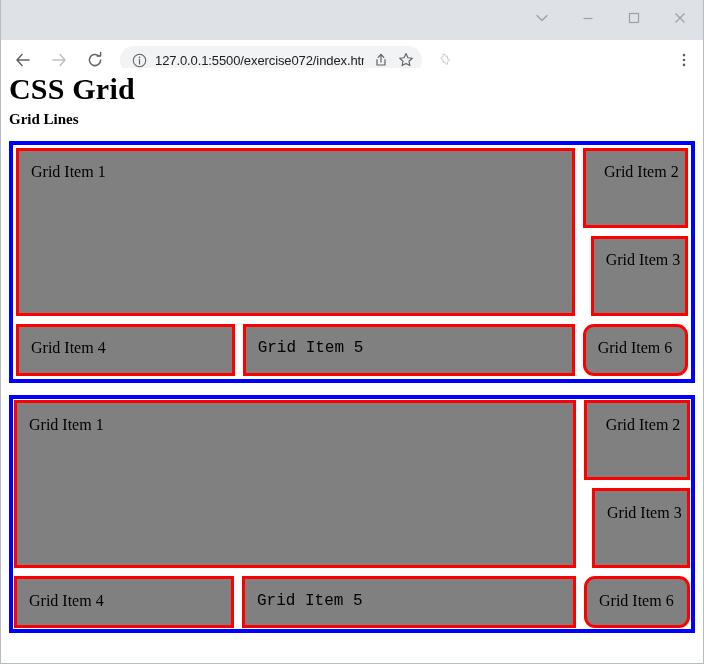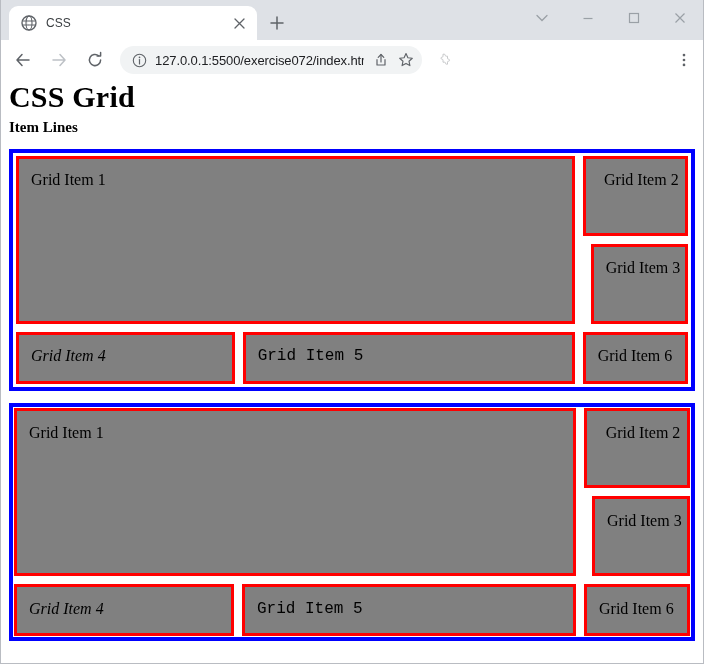--- a/index.html
+++ b/index.html
@@ -156,21 +156,21 @@
     position: absolute;
     right: 4px;
     width: 30px; height: 30px;
     display: flex; align-items: center; justify-content: center;
     border-radius: 50%;
   }
 
   
   .page {
     position: absolute;
-    top: 76px; left: 0;
+    top: 68px; left: 0;
     width: 702px;
     height: 582px;
     background: #ffffff;
     overflow: hidden;
     padding: 0 8px 0 8px;
   }
 
   .h1 {
     font-family: "Liberation Serif", serif;
     font-size: 30px;
@@ -213,60 +213,33 @@
     overflow: hidden;
     line-height: 1;
   }
 
   .grid-container.g2 .grid-item { padding-top: 14px; }
 
   
   .item1 { grid-column: 1 / 6; grid-row: 1 / 3; }
   .item2 { grid-column: 6 / 7; grid-row: 1 / 2; text-align: center; }
   .item3 { grid-column: 6 / 7; grid-row: 2 / 3; margin-left: 8px; }
-  .item4 { grid-column: 1 / 3; grid-row: 3 / 4; font-style: italic; }
+  .item4 { grid-column: 1 / 3; grid-row: 3 / 4; }
   .item5 { grid-column: 3 / 6; grid-row: 3 / 4; font-family: Liberation Mono, monospace; }
-  .item6 { grid-column: 6 / 7; grid-row: 3 / 4; }
+  .item6 { grid-column: 6 / 7; grid-row: 3 / 4; border-radius: 11px; }
 
   svg { display: block; }
 </style>
 </head>
 <body>
 
 <div class="browser-window">
 
   <div class="titlebar">
 
-    <div class="tabstrip">
-
-      <div class="tab">
-        <span class="tab-favicon">
-          <svg width="16" height="16" viewBox="0 0 16 16">
-            <circle cx="8" cy="8" r="7" fill="none" stroke="#5f6368" stroke-width="1.4"></circle>
-            <ellipse cx="8" cy="8" rx="3" ry="7" fill="none" stroke="#5f6368" stroke-width="1.1"></ellipse>
-            <path d="M1.3 6h13.4M1.3 10h13.4" stroke="#5f6368" stroke-width="1.1" fill="none"></path>
-            <path d="M4 3.2 q2 1.3 1.2 3.2 1.8 .6 1 2.4 1.6 .3 1.4 2.2" fill="#5f6368" opacity="0.55"></path>
-          </svg>
-        </span>
-        <span class="tab-title">CSS</span>
-        <span class="tab-close">
-          <svg width="11" height="11" viewBox="0 0 11 11">
-            <path d="M1 1 L10 10 M10 1 L1 10" stroke="#5f6368" stroke-width="1.3" stroke-linecap="round"></path>
-          </svg>
-        </span>
-      </div>
-
-      <div class="newtab-btn">
-        <span>
-          <svg width="14" height="14" viewBox="0 0 14 14">
-            <path d="M7 1 V13 M1 7 H13" stroke="#5f6368" stroke-width="1.5" stroke-linecap="round"></path>
-          </svg>
-        </span>
-      </div>
-    </div>
 
     <div class="window-controls">
       <div class="wc">
         <span>
           <svg width="14" height="14" viewBox="0 0 14 14">
             <path d="M2 4.5 L7 9.5 L12 4.5" stroke="#9aa0a6" stroke-width="1.3" fill="none" stroke-linecap="round"></path>
           </svg>
         </span>
       </div>
       <div class="wc">
@@ -358,21 +331,21 @@
           <circle cx="8" cy="8" r="1.35" fill="#5f6368"></circle>
           <circle cx="8" cy="12.9" r="1.35" fill="#5f6368"></circle>
         </svg>
       </span>
     </div>
   </div>
 
   <div class="page">
 
     <h1 class="h1">CSS Grid</h1>
-    <div class="h4">Item Lines</div>
+    <div class="h4">Grid Lines</div>
 
     <div class="grid-container g1">
       <div class="grid-item item1">Grid Item 1</div>
       <div class="grid-item item2">Grid Item 2</div>
       <div class="grid-item item3">Grid Item 3</div>
       <div class="grid-item item4">Grid Item 4</div>
       <div class="grid-item item5">Grid Item 5</div>
       <div class="grid-item item6">Grid Item 6</div>
     </div>
 

